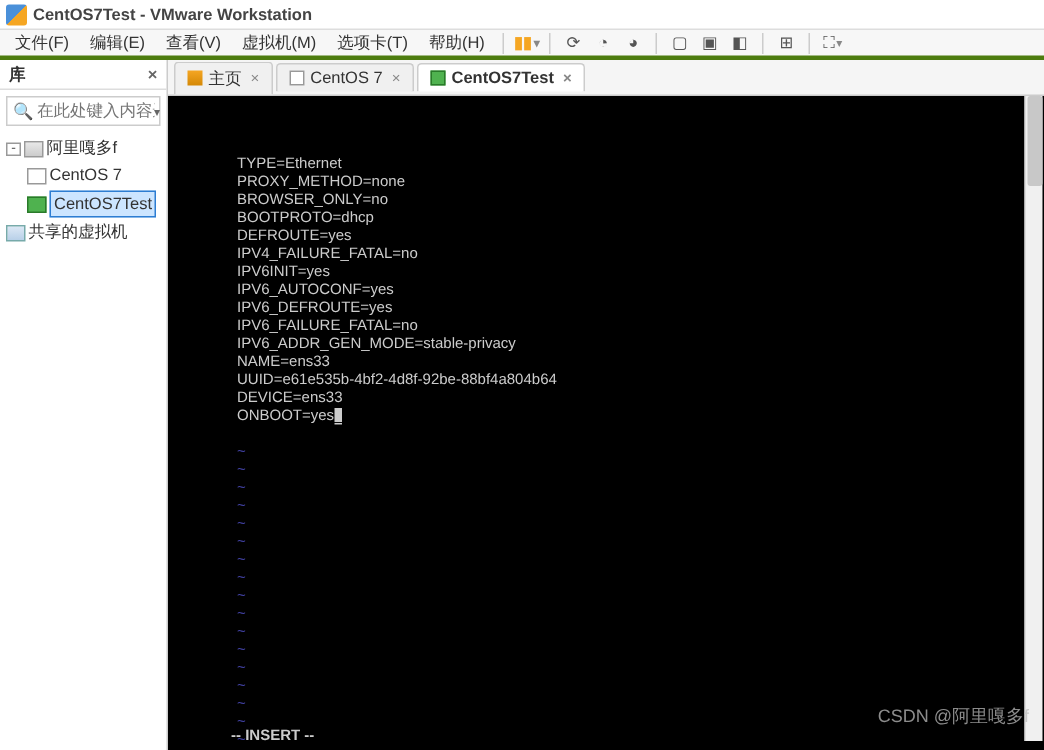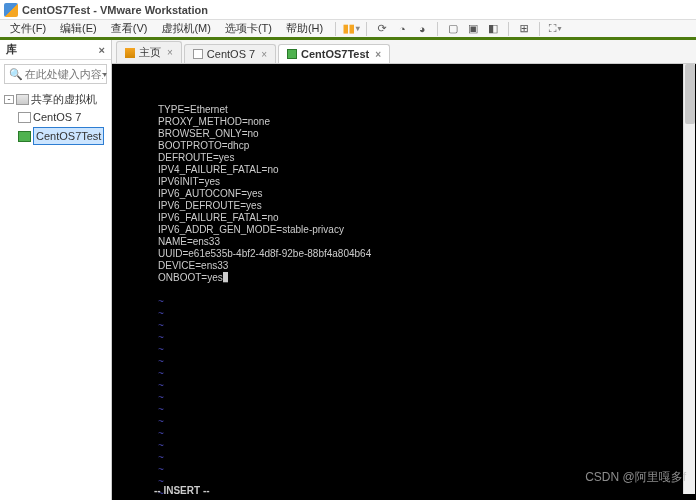--- a/index.html
+++ b/index.html
@@ -34,21 +34,21 @@
 .tree-row .ex { width:10px; text-align:center; font-family:monospace; font-size:9px; border:1px solid #999; height:9px; line-height:7px; margin-right:2px; color:#555; }
 .tree-row .tree-icon { width:13px; height:11px; margin-right:2px; display:inline-block; }
 .icon-host { background:linear-gradient(#e8e8e8,#ccc); border:1px solid #999; }
 .icon-vm-off { background:#fff; border:1px solid #999; }
 .icon-vm-on { background:#4fb24f; border:1px solid #2a7a2a; }
 .icon-shared { background:linear-gradient(#dce8f5,#b8d0e8); border:1px solid #7aa; }
 .tree-row.sel span.lbl { background:#cce5ff; border:1px solid #2d7dd2; padding:0 2px; }
 .indent1 { padding-left:14px; }
 
 .content { flex:1; display:flex; flex-direction:column; background:#fff; }
-.tabs { height:24px; display:flex; align-items:flex-end; border-bottom:1px solid #ccc; background:#f5f5f5; padding-left:4px; }
+.tabs { height:24px; display:flex; align-items:center; border-bottom:1px solid #ccc; background:#f5f5f5; padding-left:4px; }
 .tab { padding:3px 8px; font-size:11px; border:1px solid #ccc; border-bottom:none; background:#f0f0f0; margin-right:2px; display:flex; align-items:center; gap:4px; border-radius:3px 3px 0 0; }
 .tab.active { background:#fff; font-weight:bold; }
 .tab .ti { width:10px; height:10px; }
 .tab .x { color:#888; font-size:10px; margin-left:2px; }
 .home-ic { background:linear-gradient(#f5a623,#d48806); }
 
 .terminal { flex:1; background:#000; color:#ccc; font-family:"Courier New",monospace; font-size:10px; line-height:11px; padding:40px 0 0 46px; white-space:pre; overflow:hidden; position:relative; }
 .terminal .tilde { color:#44a; }
 .terminal .status { position:absolute; bottom:4px; left:42px; color:#ccc; font-weight:bold;margin-top:36px; }
 .cursor { background:#ccc; color:#000; }
@@ -97,29 +97,33 @@
     </div>
     <div class="search-box">
       <span style="color:#888;margin-right:2px;">🔍</span>
       <input placeholder="在此处键入内容进行搜索" style="">
       <span class="dd">▾</span>
     </div>
     <div class="tree">
       <div class="tree-row">
         <span class="ex">-</span>
         <span class="tree-icon icon-host"></span>
-        <span class="lbl">共享的虚拟机</span>
+        <span class="lbl">阿里嘎多f</span>
       </div>
       <div class="tree-row indent1">
         <span class="tree-icon icon-vm-off"></span>
         <span class="lbl">CentOS 7</span>
       </div>
       <div class="tree-row indent1 sel">
         <span class="tree-icon icon-vm-on"></span>
         <span class="lbl">CentOS7Test</span>
+      </div>
+      <div class="tree-row">
+        <span class="tree-icon icon-shared"></span>
+        <span class="lbl">共享的虚拟机</span>
       </div>
     </div>
   </div>
 
   <div class="content">
     <div class="tabs">
       <div class="tab">
         <span class="ti home-ic"></span>
         <span>主页</span>
         <span class="x">×</span>

